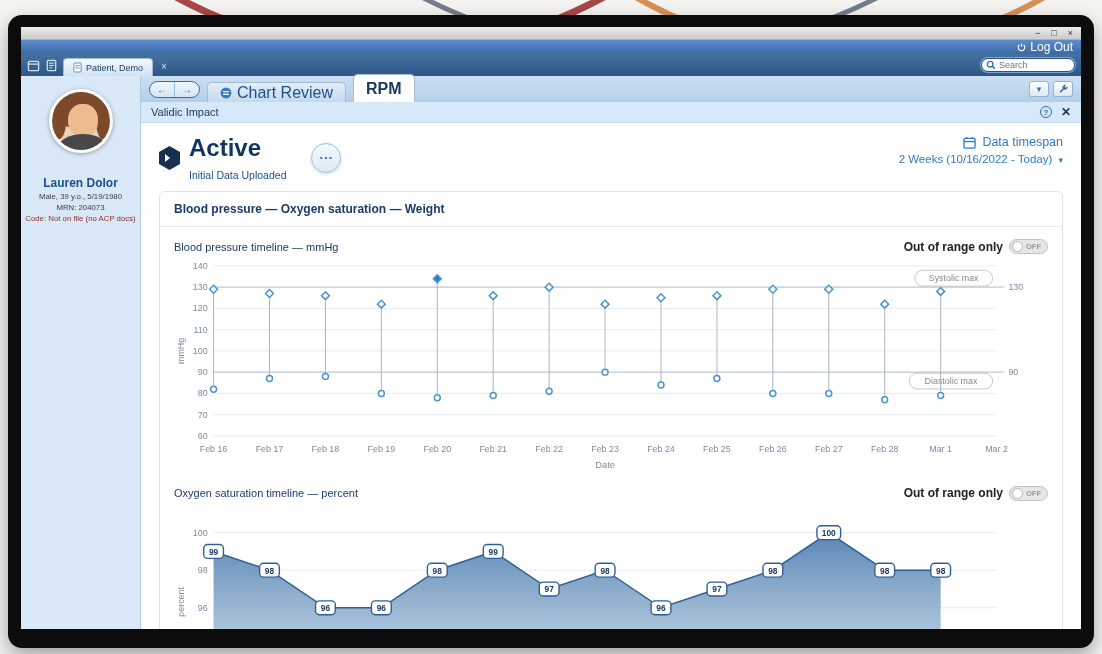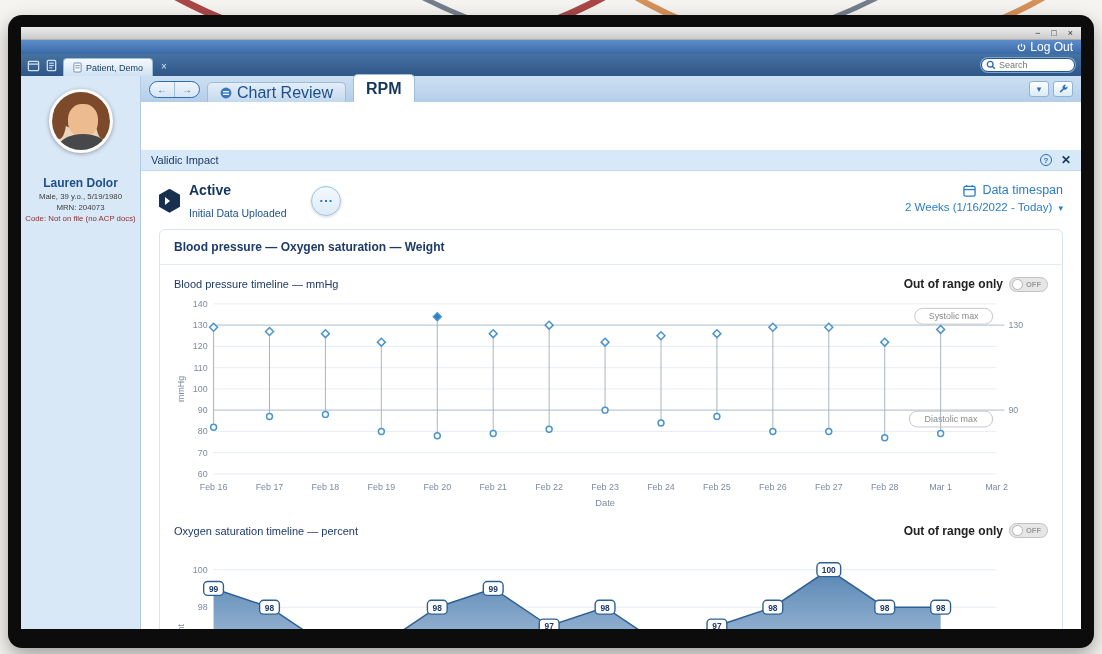--- a/index.html
+++ b/index.html
@@ -74,35 +74,35 @@
             background:linear-gradient(#e4eef8,#c3d9ee); border:1px solid #9fbcd8; border-bottom:none;
             border-radius:5px 5px 0 0; }
   .subtab.active { background:#fff; color:#16365c; font-weight:bold; height:28px; }
   .right-tools { margin-left:auto; align-self:center; display:flex; gap:4px; }
   .tool-btn { width:20px; height:16px; background:linear-gradient(#ffffff,#dceaf6); border:1px solid #8fb3d6;
               border-radius:3px; display:flex; align-items:center; justify-content:center;
               font-size:9px; color:#2f6db3; }
 
   
   .panel-header { height:21px; flex:none; background:#d7e9f8; border-bottom:1px solid #c2d8ec;
-                  display:flex; align-items:center; padding:0 10px;margin-top:48px; }
+                  display:flex; align-items:center; padding:0 10px; }
   .panel-title { font-size:11px; color:#17365c; }
   .panel-help { margin-left:auto; width:12px; height:12px; border:1px solid #2a6db5; border-radius:50%;
                 color:#2a6db5; font-size:8px; font-weight:bold; display:flex; align-items:center; justify-content:center; }
   .panel-close { color:#16365c; font-weight:bold; font-size:12px; margin-left:9px; line-height:12px; }
 
   
   .rpm-body { flex:1; min-height:0; overflow:hidden; background:#fff; padding:12px 18px 0; }
   .status-row { display:flex; align-items:flex-start; }
   .status-left { display:flex; align-items:center; gap:9px; }
   .validic-logo { width:21px; height:24px; background:#17304f;
                   clip-path:polygon(50% 0,100% 25%,100% 75%,50% 100%,0 75%,0 25%); position:relative; }
   .validic-logo::after { content:""; position:absolute; left:6px; top:8px; border-left:5px solid #fff;
                          border-top:4px solid transparent; border-bottom:4px solid transparent; }
-  .status-title { font-size:14px; font-weight:bold; color:#11355e; line-height:1.05; }
+  .status-title { font-size:24px; font-weight:bold; color:#11355e; line-height:1.05; }
   .status-sub { font-size:10.5px; color:#1d4f8c; margin-top:9px; }
   .more-btn { width:30px; height:30px; margin-left:16px; border-radius:50%; border:1px solid #9ec0de;
               background:linear-gradient(#f4f9fd,#dcebf7); box-shadow:0 1px 3px rgba(0,0,0,.18);
               color:#2a6db5; font-size:13px; font-weight:bold; letter-spacing:1px;
               display:flex; align-items:center; justify-content:center; padding-bottom:7px; }
   .status-right { margin-left:auto; color:#2a7cc8; text-align:right; }
   .ts-label-row { display:flex; align-items:center; justify-content:flex-end; gap:6px; font-size:12.5px; }
   .ts-value-row { font-size:11.5px; margin-top:4px; }
   .ts-caret { font-size:9px; margin-left:3px; }
 
@@ -237,21 +237,21 @@
                   <div class="ts-label-row">
                     <svg width="13" height="13" viewBox="0 0 14 14">
                       <rect x="1" y="2.5" width="12" height="10.5" rx="1.5" fill="none" stroke="#2a7cc8" stroke-width="1.4"></rect>
                       <line x1="1" y1="6" x2="13" y2="6" stroke="#2a7cc8" stroke-width="1.4"></line>
                       <line x1="4" y1="1" x2="4" y2="3.2" stroke="#2a7cc8" stroke-width="1.4"></line>
                       <line x1="10" y1="1" x2="10" y2="3.2" stroke="#2a7cc8" stroke-width="1.4"></line>
                     </svg>
                     <span>Data timespan</span>
                   </div>
                   <div class="ts-value-row">
-                    <span>2 Weeks (1/16/2022 - Today)</span>
+                    <span>2 Weeks (10/16/2022 - Today)</span>
                     <span class="ts-caret">▾</span>
                   </div>
                 </div>
               </div>
 
               <div class="card">
                 <div class="card-title">Blood pressure — Oxygen saturation — Weight</div>
 
                 <div class="chart-block">
                   <div class="chart-head">

